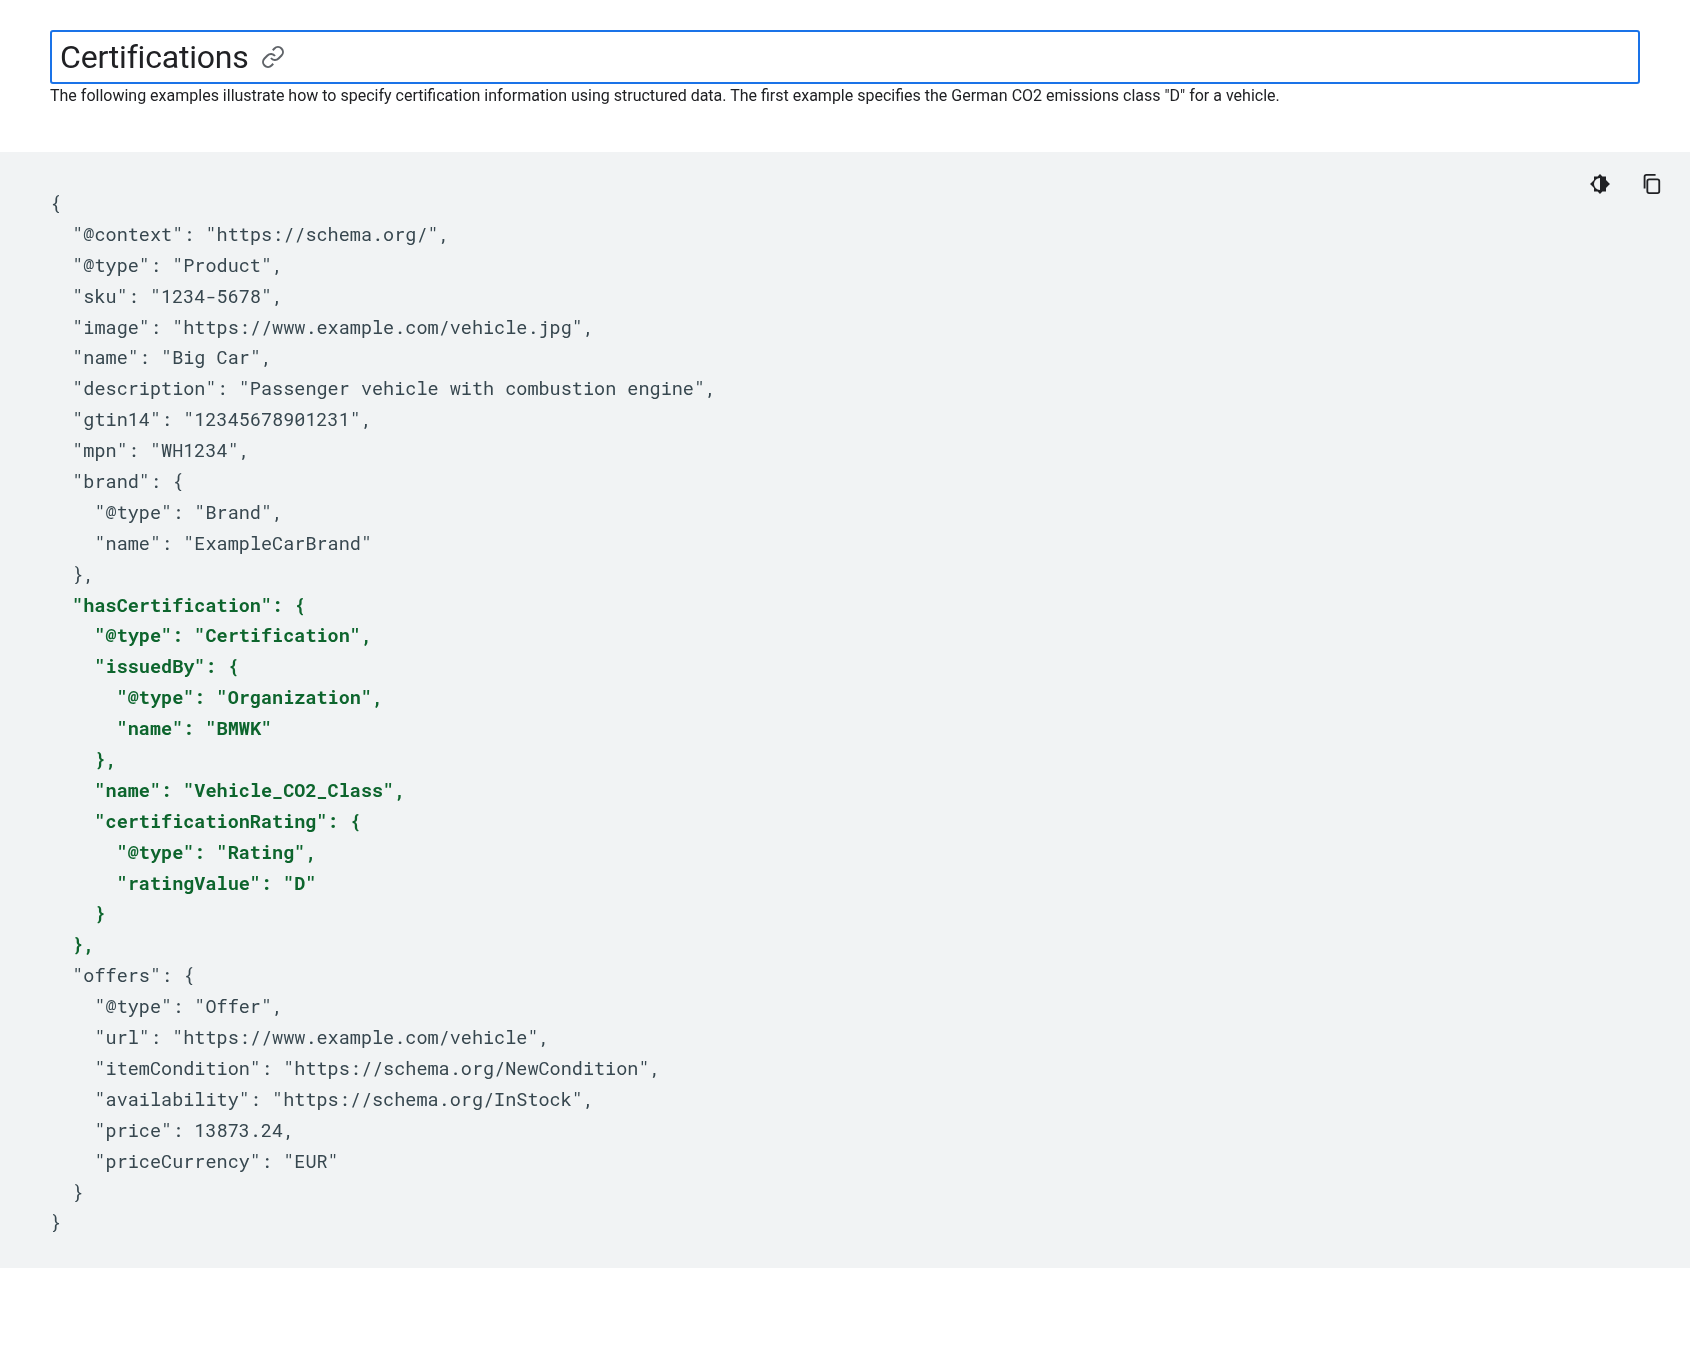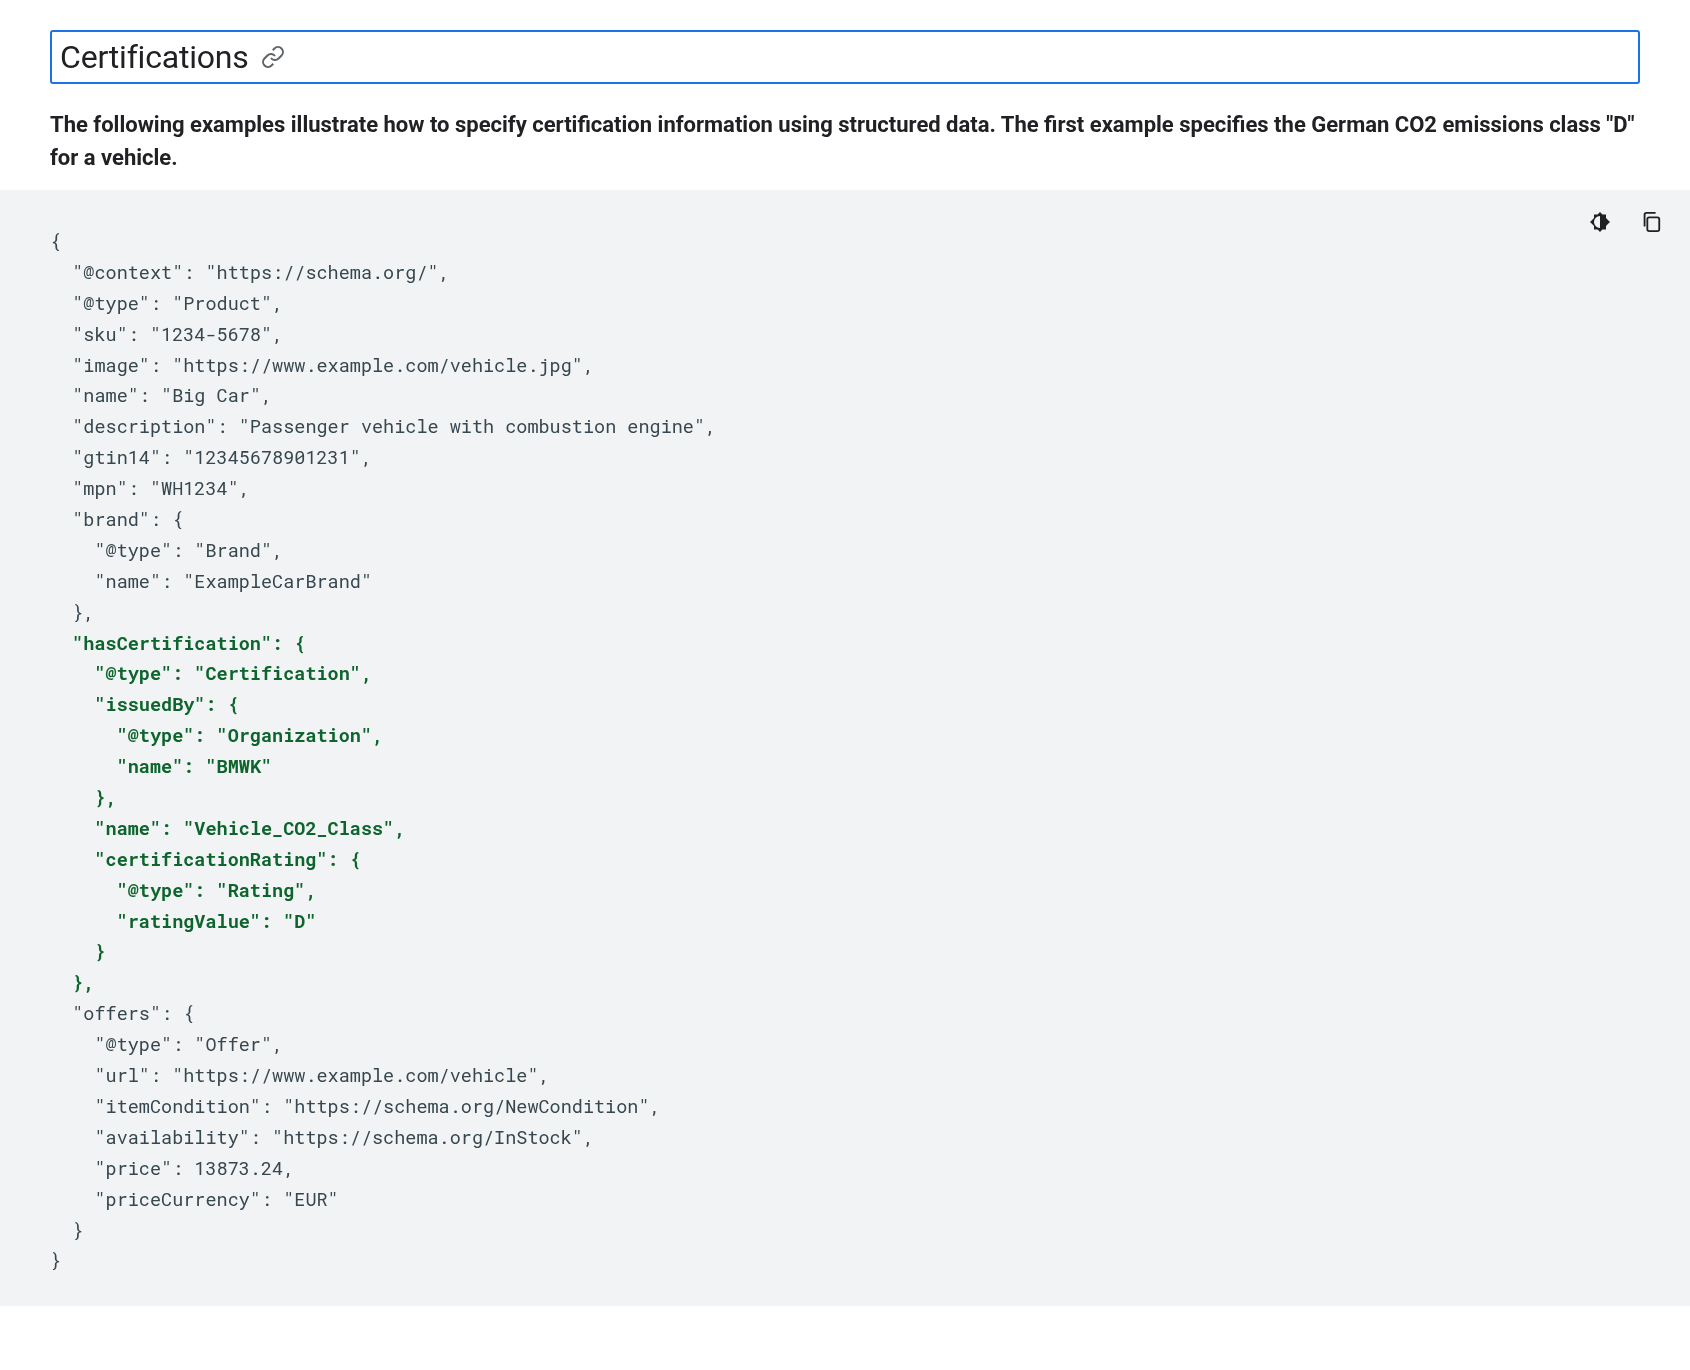--- a/index.html
+++ b/index.html
@@ -17,39 +17,38 @@
       width: 100%;
       padding: 30px 50px 0 50px;
     }
     .heading-wrapper {
       border: 2px solid #1a73e8;
       border-radius: 3px;
       padding: 6px 8px;
       display: flex;
       align-items: center;
       gap: 12px;
-      margin-bottom: 24px;
     }
     h2 {
       font-size: 32px;
       font-weight: 400;
       color: #202124;
       letter-spacing: -0.2px;
     }
     .link-icon {
       display: inline-flex;
       align-items: center;
       color: #5f6368;
     }
     .description {
-      font-size: 22px;
+      font-size: 16px;
       line-height: 1.5;
       color: #202124;
-      margin-bottom: 16px;
-      font-weight: 700;
+      margin-bottom: 44px;
+      font-weight: 400;
     }
     .code-block-wrapper {
       background: #f1f3f4;
       margin-left: -50px;
       margin-right: -50px;
       padding: 0;
       position: relative;
     }
     .code-toolbar {
       position: absolute;

